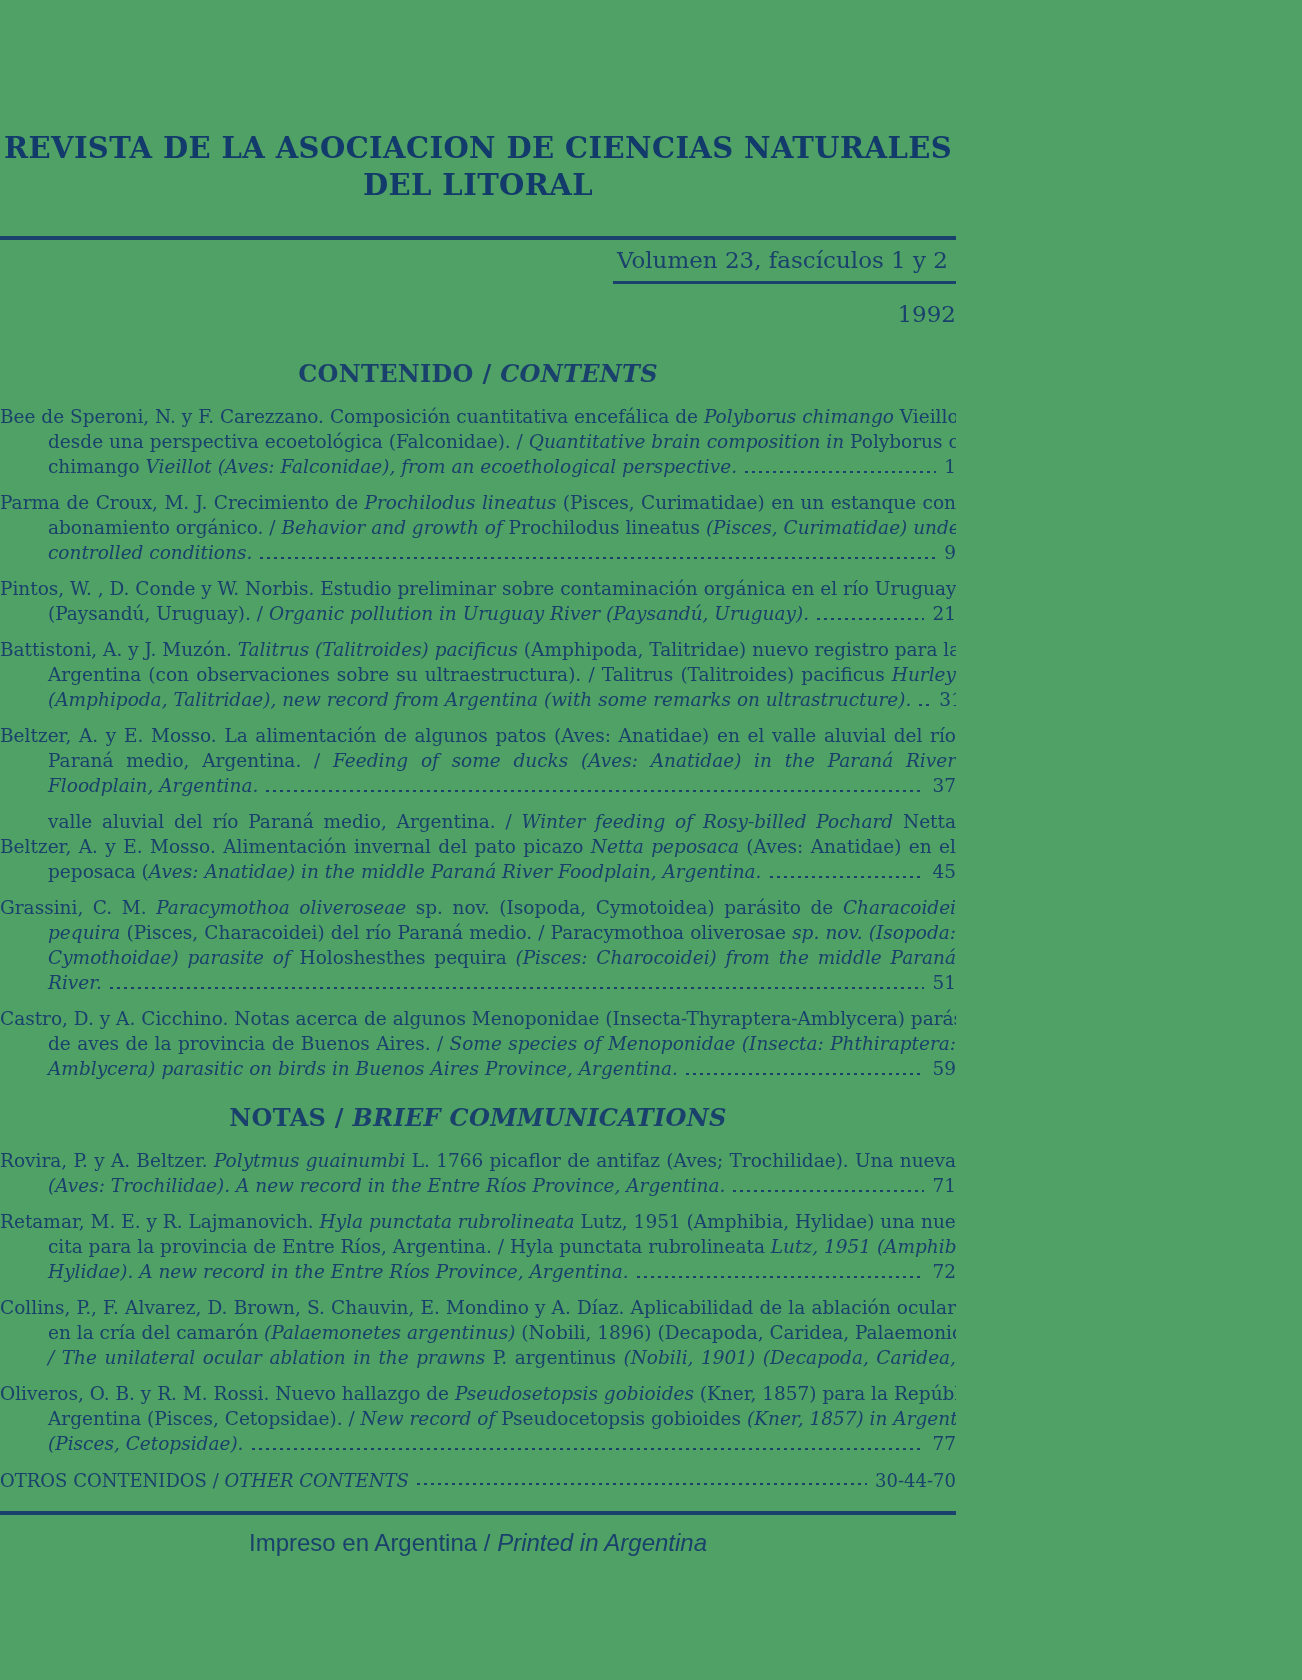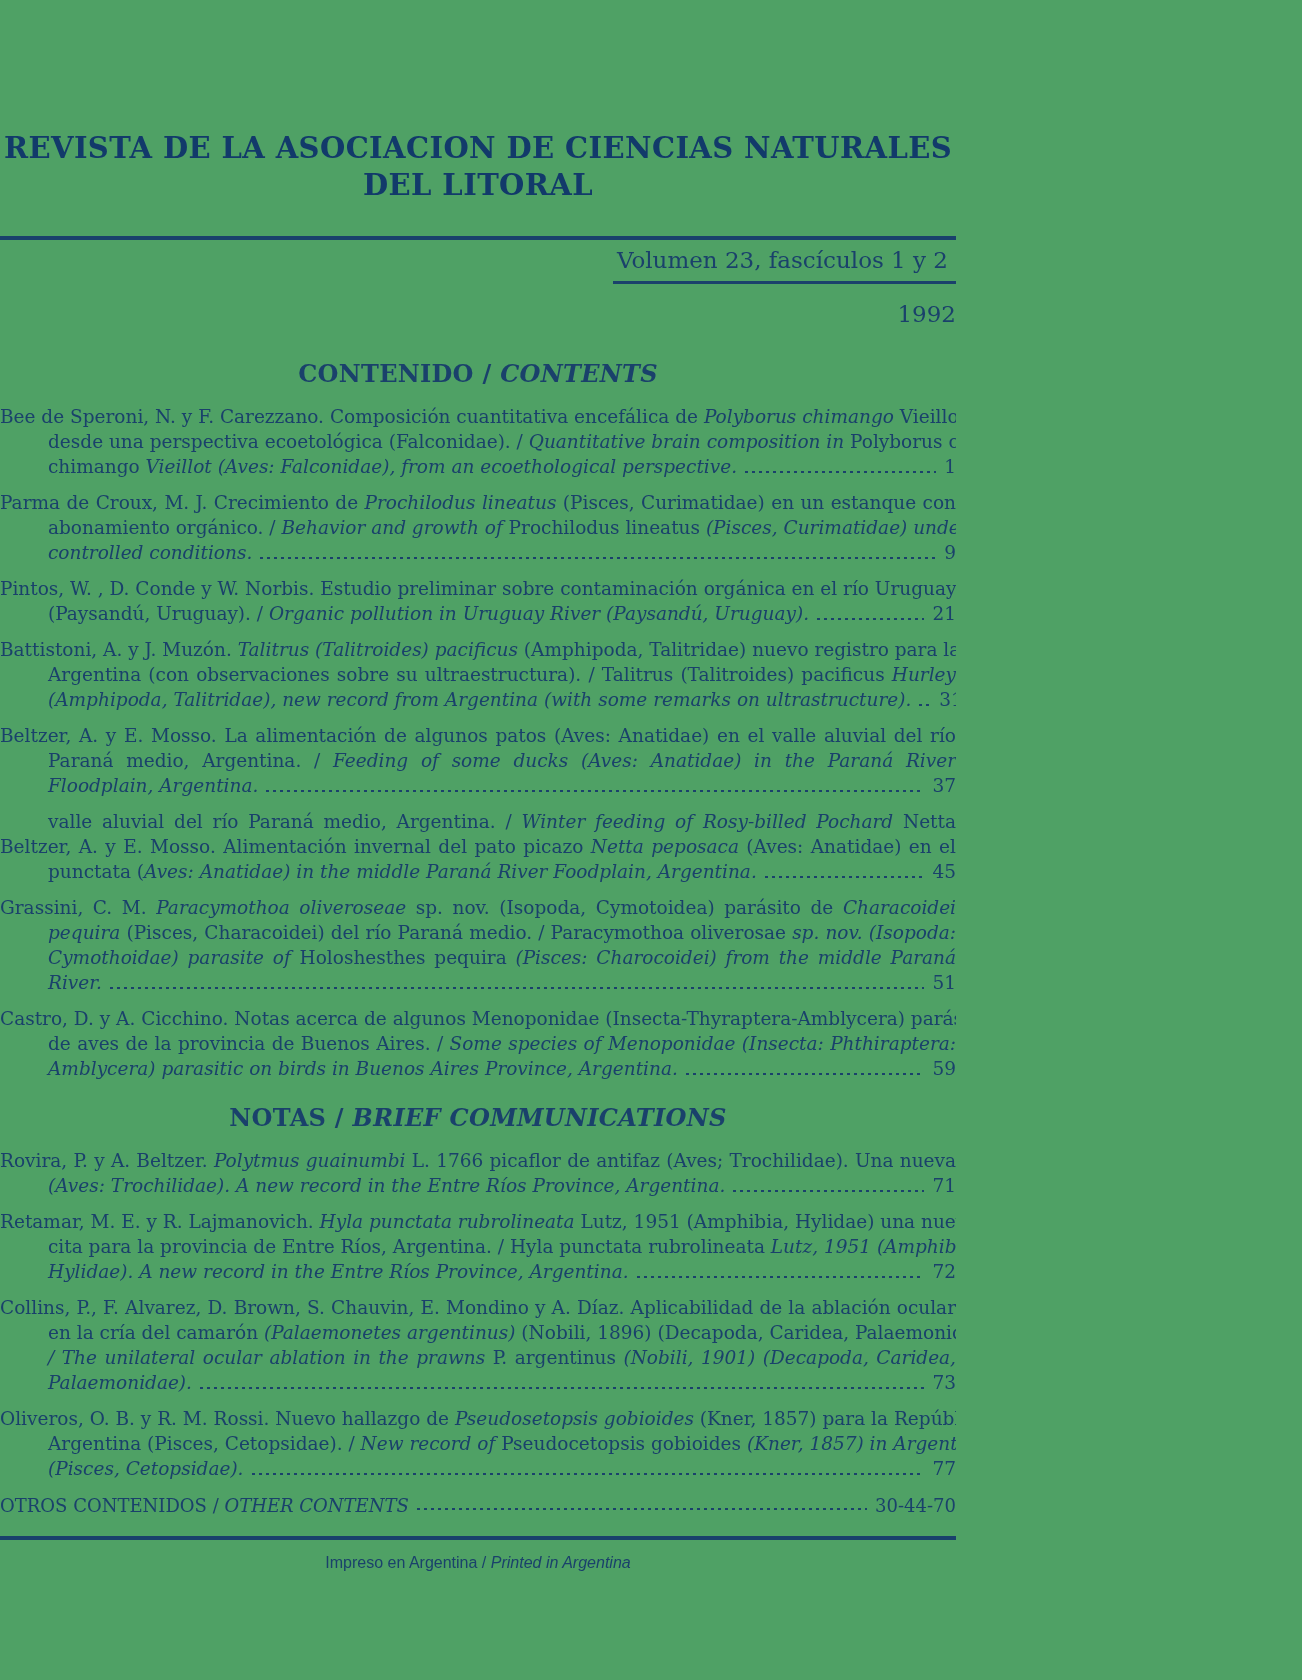--- a/index.html
+++ b/index.html
@@ -32,21 +32,21 @@
   .it{font-style:italic;}
   .leader{
     flex:1;min-width:14px;align-self:stretch;margin:0 8px 0 6px;
     background-image:radial-gradient(circle,#1a416b 1.3px,rgba(0,0,0,0) 1.5px);
     background-size:7px 6px;background-repeat:repeat-x;background-position:left bottom 4px;
   }
   .pg{white-space:nowrap;}
   .otros{display:flex;align-items:baseline;font-size:18px;margin-top:14px;text-align:right;}
   .bottom-rule{border-top:4px solid #1a416b;margin-top:20px;}
   .footer{
-    text-align:center;margin-top:14px;font-size:16px;
+    text-align:center;margin-top:14px;font-size:24px;
     font-family:"Liberation Sans","DejaVu Sans",sans-serif;
   }
 </style>
 </head>
 <body>
 
 <div class="content">
   <div class="journal-title">
     <div>REVISTA DE LA ASOCIACION DE CIENCIAS NATURALES</div>
     <div>DEL LITORAL</div>
@@ -103,21 +103,21 @@
         <div class="line cont last">
           <span class="lt"><span class="it">Floodplain, Argentina.</span></span>
           <span class="leader"></span>
           <span class="pg">37</span>
         </div>
       </div>
       <div class="entry">
         <div class="line cont"><span>valle aluvial del río Paraná medio, Argentina. / </span><span class="it">Winter feeding of Rosy-billed Pochard</span><span> Netta</span></div>
         <div class="line"><span>Beltzer, A. y E. Mosso. Alimentación invernal del pato picazo </span><span class="it">Netta peposaca</span><span> (Aves: Anatidae) en el</span></div>
         <div class="line cont last">
-          <span class="lt"><span>punctata (</span><span class="it">Aves: Anatidae) in the middle Paraná River Foodplain, Argentina.</span></span>
+          <span class="lt"><span>peposaca (</span><span class="it">Aves: Anatidae) in the middle Paraná River Foodplain, Argentina.</span></span>
           <span class="leader"></span>
           <span class="pg">45</span>
         </div>
       </div>
       <div class="entry">
         <div class="line"><span>Grassini, C. M. </span><span class="it">Paracymothoa oliveroseae</span><span> sp. nov. (Isopoda, Cymotoidea) parásito de </span><span class="it">Characoidei</span></div>
         <div class="line cont"><span class="it">pequira</span><span> (Pisces, Characoidei) del río Paraná medio. / Paracymothoa oliverosae </span><span class="it">sp. nov. (Isopoda:</span></div>
         <div class="line cont"><span class="it">Cymothoidae) parasite of</span><span> Holoshesthes pequira </span><span class="it">(Pisces: Charocoidei) from the middle Paraná</span></div>
         <div class="line cont last">
           <span class="lt"><span class="it">River.</span></span>
@@ -149,25 +149,20 @@
         <div class="line cont last">
           <span class="lt"><span class="it">Hylidae). A new record in the Entre Ríos Province, Argentina.</span></span>
           <span class="leader"></span>
           <span class="pg">72</span>
         </div>
       </div>
       <div class="entry">
         <div class="line"><span>Collins, P., F. Alvarez, D. Brown, S. Chauvin, E. Mondino y A. Díaz. Aplicabilidad de la ablación ocular</span></div>
         <div class="line cont"><span>en la cría del camarón </span><span class="it">(Palaemonetes argentinus)</span><span> (Nobili, 1896) (Decapoda, Caridea, Palaemonidae).</span></div>
         <div class="line cont"><span class="it">/ The unilateral ocular ablation in the prawns</span><span> P. argentinus </span><span class="it">(Nobili, 1901) (Decapoda, Caridea,</span></div>
-        <div class="line cont last">
-          <span class="lt"><span class="it">Palaemonidae).</span></span>
-          <span class="leader"></span>
-          <span class="pg">73</span>
-        </div>
       </div>
       <div class="entry">
         <div class="line"><span>Oliveros, O. B. y R. M. Rossi. Nuevo hallazgo de </span><span class="it">Pseudosetopsis gobioides</span><span> (Kner, 1857) para la República</span></div>
         <div class="line cont"><span>Argentina (Pisces, Cetopsidae). / </span><span class="it">New record of</span><span> Pseudocetopsis gobioides </span><span class="it">(Kner, 1857) in Argentina</span></div>
         <div class="line cont last">
           <span class="lt"><span class="it">(Pisces, Cetopsidae).</span></span>
           <span class="leader"></span>
           <span class="pg">77</span>
         </div>
       </div>

